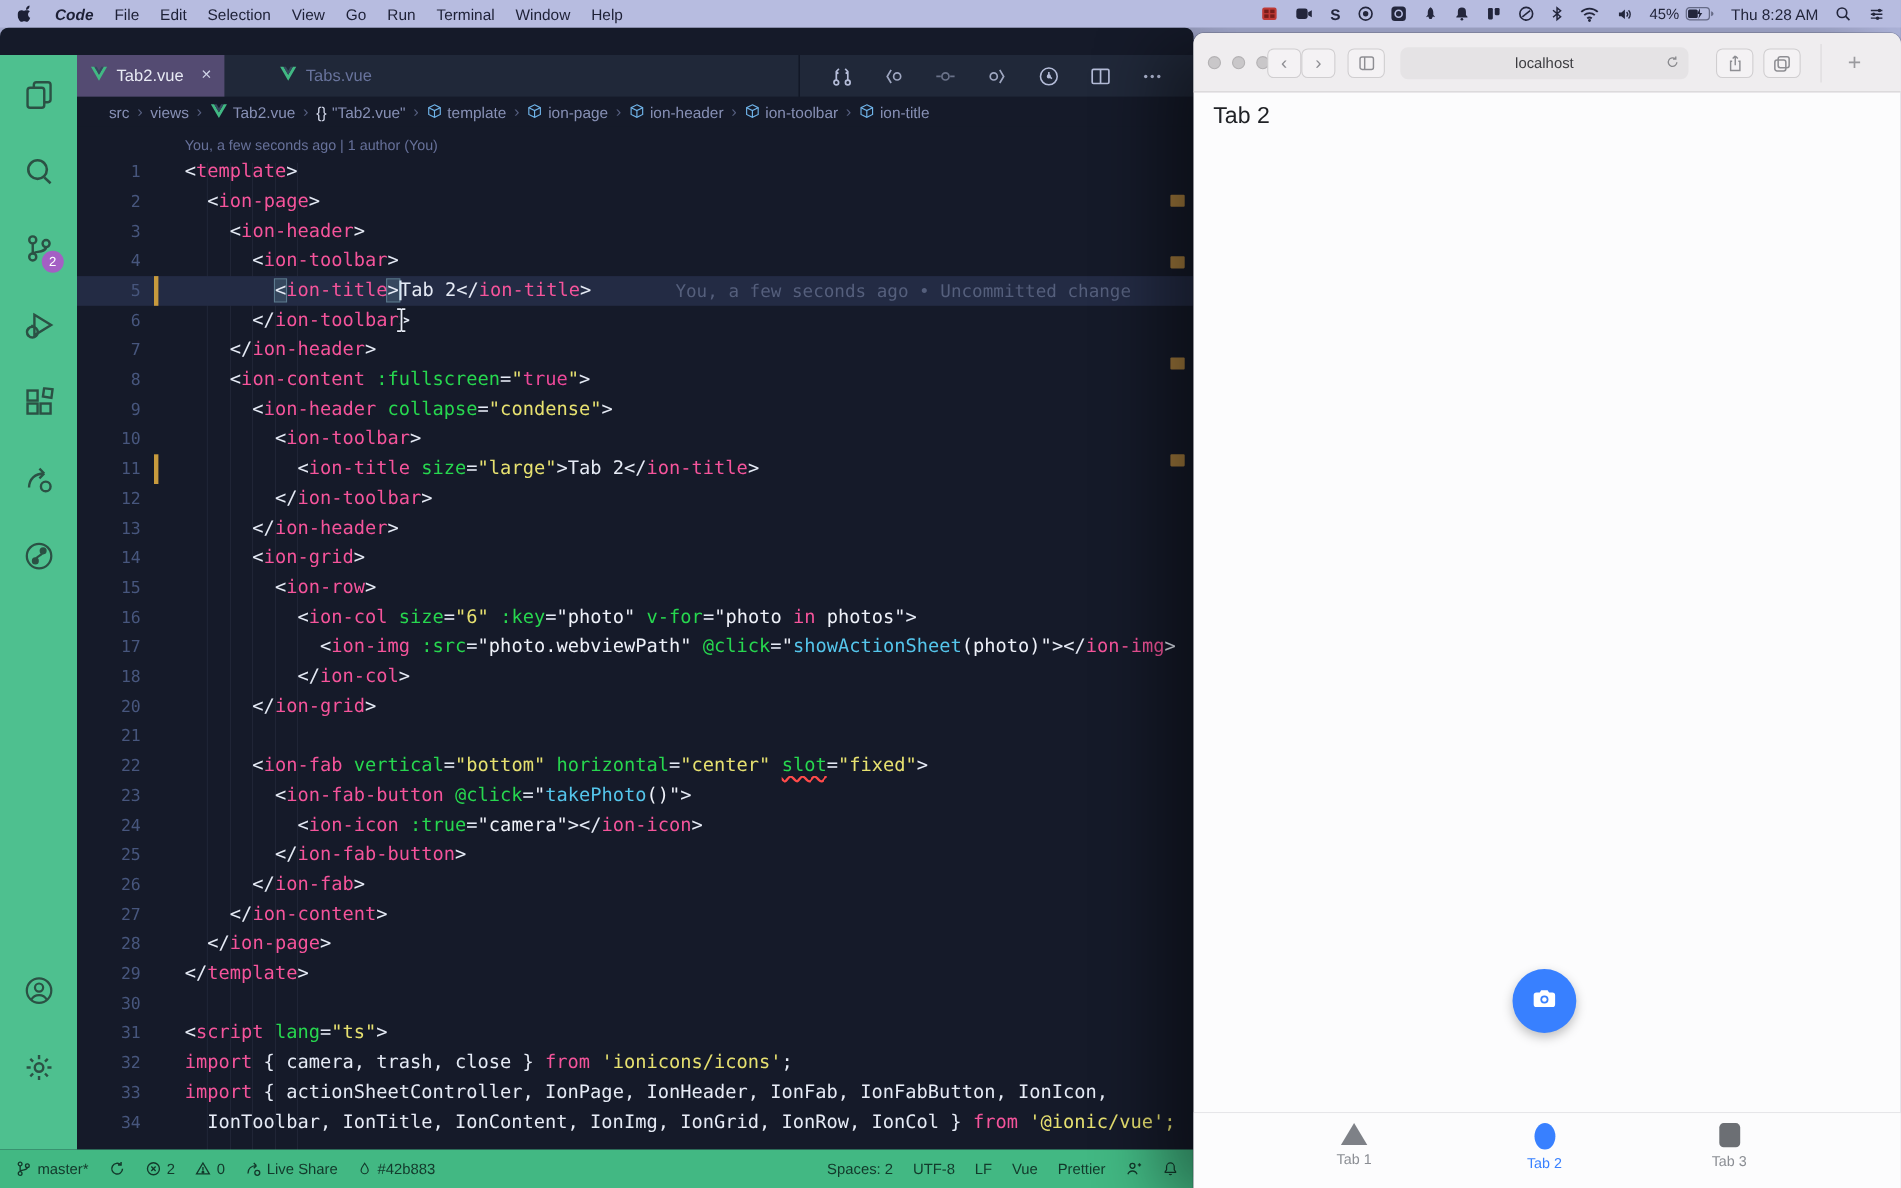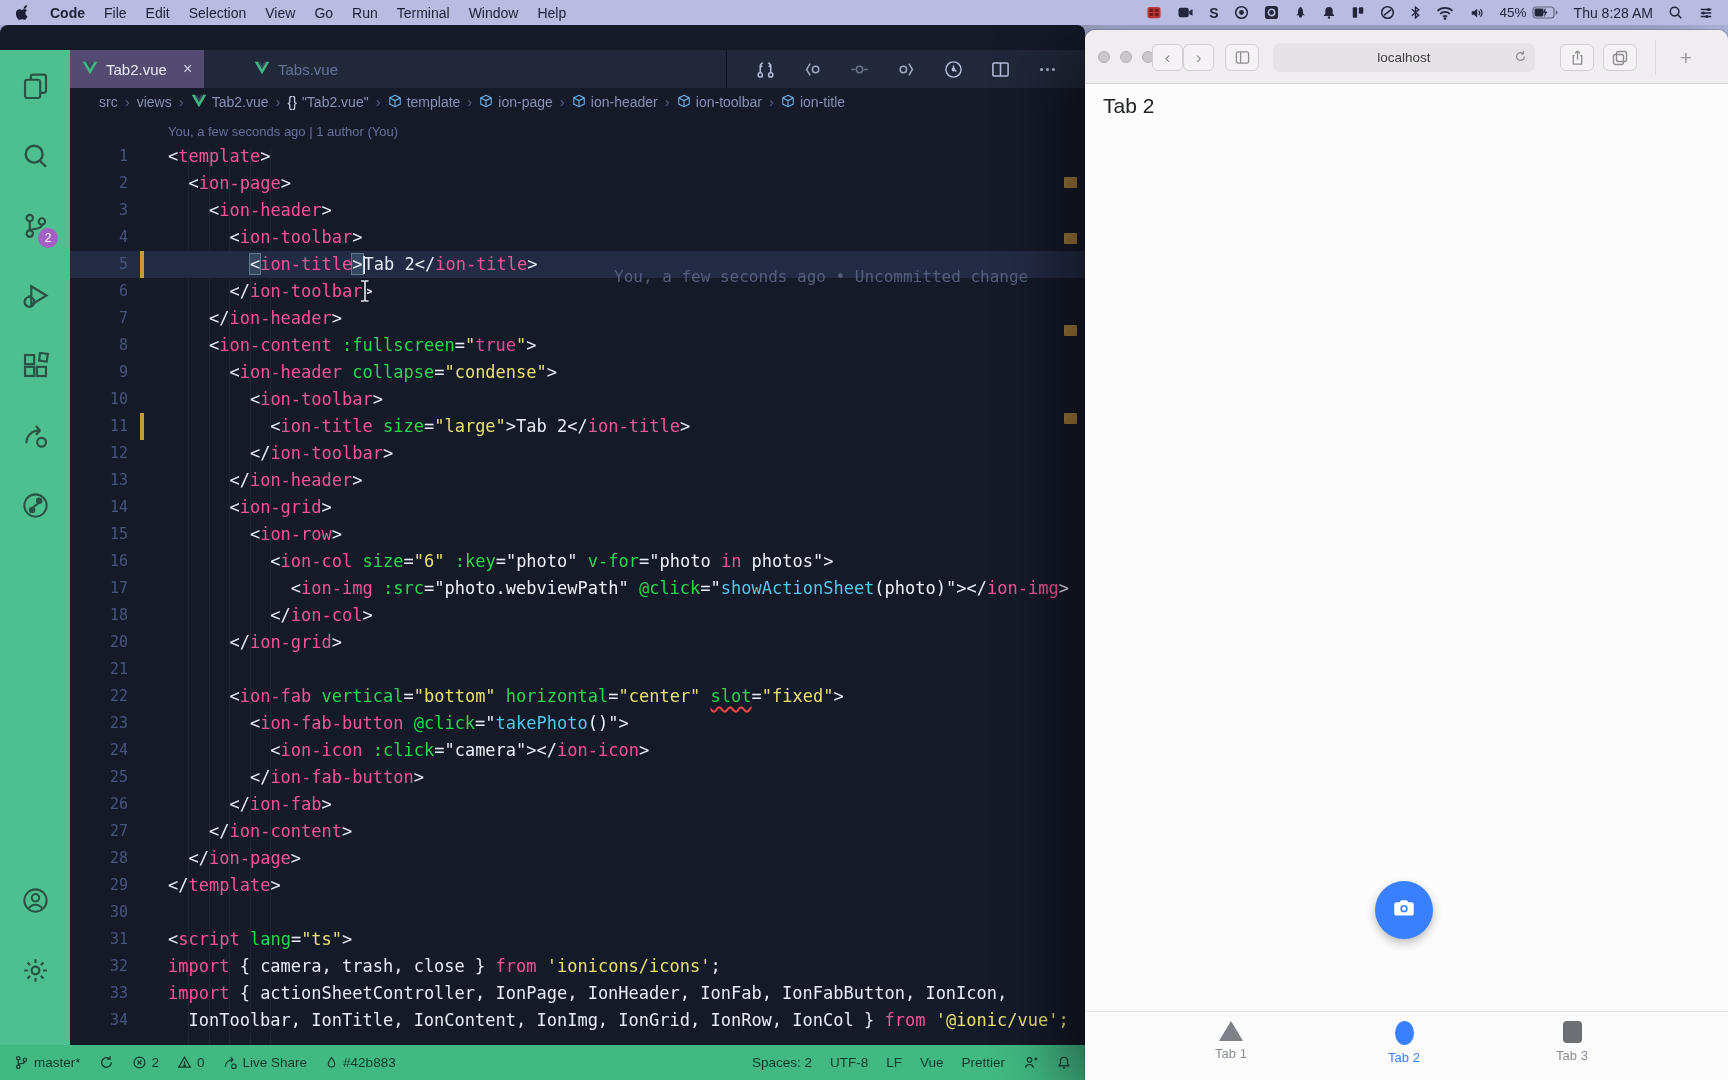--- a/index.html
+++ b/index.html
@@ -2,21 +2,21 @@
 <html><head>
 <meta charset="utf-8">
 <style>
   * { margin:0; padding:0; box-sizing:border-box; }
   html,body { width:1728px; height:1080px; overflow:hidden; background:#aeb4da; font-family:"Liberation Sans",sans-serif; }
 
   
   .menubar{position:absolute;left:0;top:0;width:1728px;height:25px;background:#b7bce0;display:flex;align-items:center;justify-content:space-between;color:#1d2036;font-size:14px;z-index:5;}
   .mb-left{display:flex;align-items:center;gap:19px;padding-left:16px;}
   .mb-left .mb-item{cursor:default;}
-  .mb-left .bold{font-weight:bold;}
+  .mb-left .bold{font-weight:bold;font-style:italic;}
   .mb-right{display:flex;align-items:center;gap:15px;padding-right:14px;color:#23263c;}
   .mb-ic{display:inline-flex;align-items:center;}
   .mb-ic svg{display:block;}
   .mb-batt{display:inline-flex;align-items:center;gap:5px;font-size:13.5px;}
   .mb-clock{font-size:14px;}
 
   
   .vscode{position:absolute;left:0;top:25px;width:1085px;height:1055px;background:#151a29;border-radius:8px 8px 0 0;overflow:hidden;box-shadow:0 10px 40px rgba(0,0,0,.4);}
   .vs-titlebar{position:absolute;left:0;top:0;width:100%;height:25px;background:#2abf78;display:flex;align-items:center;justify-content:center;color:#214539;font-size:13px;}
   .tl{position:absolute;top:6px;width:13px;height:13px;border-radius:50%;}
@@ -43,21 +43,21 @@
   .vs-breadcrumb .bc{display:inline-flex;align-items:flex-start;gap:5px;}
   .vs-breadcrumb .braces{color:#d3d8ea;}
 
   .vs-editor{position:absolute;left:70px;top:90px;width:1015px;height:955px;background:#151a29;overflow:hidden;}
   .codelens{margin-left:98px;padding-top:5px;height:28px;line-height:24px;font-size:13px;color:#67719a;}
   .cl{position:relative;height:27px;white-space:pre;font-family:"DejaVu Sans Mono",monospace;font-size:17px;line-height:27px;}
   .cl.hl{background:#232b44;}
   .ln{position:absolute;left:0;width:58px;text-align:right;color:#47567d;font-size:15px;}
   .mod{position:absolute;left:70px;top:0;width:4px;height:100%;background:#c79a3d;}
   .lc{position:absolute;left:98px;top:0;}
-  .blame{position:absolute;left:544px;color:#555f7c;font-size:16px;font-family:"DejaVu Sans Mono",monospace;margin-top:12px;}
+  .blame{position:absolute;left:544px;color:#555f7c;font-size:16px;font-family:"DejaVu Sans Mono",monospace;}
   .tk-p{color:#e6ebf6;} .tk-g{color:#f5549b;} .tk-a{color:#27d74f;} .tk-s{color:#e7e170;}
   .tk-o{color:#ec4899;} .tk-w{color:#eef1f9;} .tk-t{color:#e6ebf6;} .tk-k{color:#f5549b;} .tk-f{color:#55c6ec;}
   .tk-ae{color:#27d74f;text-decoration:underline wavy #ff4a4a;text-decoration-thickness:1.5px;text-underline-offset:4px;}
   .tk-bp{color:#e6ebf6;background:rgba(99,145,160,.28);outline:1px solid rgba(140,190,205,.55);}
   .caret{display:inline-block;width:0;height:18px;border-left:2px solid #eef2ff;vertical-align:middle;margin-right:-1px;}
   .gl{position:absolute;top:33px;height:900px;width:1px;background:rgba(160,180,220,.08);}
   .ovr{position:absolute;right:8px;width:13px;height:11px;background:#b98b3f;opacity:.85;border-radius:1px;}
   .ibeam{position:absolute;left:288px;top:164px;}
 
   .vs-statusbar{position:absolute;left:0;bottom:0;width:1085px;height:35px;background:#42b883;display:flex;align-items:center;justify-content:space-between;color:#13392b;font-size:13.5px;z-index:3;}
@@ -430,21 +430,21 @@
         <div class="cl"><span class="ln">13</span><span class="lc"><span class="tk-t">      </span><span class="tk-p">&lt;/</span><span class="tk-g">ion-header</span><span class="tk-p">&gt;</span></span></div>
         <div class="cl"><span class="ln">14</span><span class="lc"><span class="tk-t">      </span><span class="tk-p">&lt;</span><span class="tk-g">ion-grid</span><span class="tk-p">&gt;</span></span></div>
         <div class="cl"><span class="ln">15</span><span class="lc"><span class="tk-t">        </span><span class="tk-p">&lt;</span><span class="tk-g">ion-row</span><span class="tk-p">&gt;</span></span></div>
         <div class="cl"><span class="ln">16</span><span class="lc"><span class="tk-t">          </span><span class="tk-p">&lt;</span><span class="tk-g">ion-col</span><span class="tk-t"> </span><span class="tk-a">size</span><span class="tk-p">=</span><span class="tk-s">"6"</span><span class="tk-t"> </span><span class="tk-a">:key</span><span class="tk-p">=</span><span class="tk-w">"photo"</span><span class="tk-t"> </span><span class="tk-a">v-for</span><span class="tk-p">=</span><span class="tk-w">"photo </span><span class="tk-k">in</span><span class="tk-w"> photos"</span><span class="tk-p">&gt;</span></span></div>
         <div class="cl"><span class="ln">17</span><span class="lc"><span class="tk-t">            </span><span class="tk-p">&lt;</span><span class="tk-g">ion-img</span><span class="tk-t"> </span><span class="tk-a">:src</span><span class="tk-p">=</span><span class="tk-w">"photo.webviewPath"</span><span class="tk-t"> </span><span class="tk-a">@click</span><span class="tk-p">=</span><span class="tk-w">"</span><span class="tk-f">showActionSheet</span><span class="tk-w">(photo)"</span><span class="tk-p">&gt;&lt;/</span><span class="tk-g">ion-img</span><span class="tk-p">&gt;</span></span></div>
         <div class="cl"><span class="ln">18</span><span class="lc"><span class="tk-t">          </span><span class="tk-p">&lt;/</span><span class="tk-g">ion-col</span><span class="tk-p">&gt;</span></span></div>
         <div class="cl"><span class="ln">20</span><span class="lc"><span class="tk-t">      </span><span class="tk-p">&lt;/</span><span class="tk-g">ion-grid</span><span class="tk-p">&gt;</span></span></div>
         <div class="cl"><span class="ln">21</span><span class="lc"></span></div>
         <div class="cl"><span class="ln">22</span><span class="lc"><span class="tk-t">      </span><span class="tk-p">&lt;</span><span class="tk-g">ion-fab</span><span class="tk-t"> </span><span class="tk-a">vertical</span><span class="tk-p">=</span><span class="tk-s">"bottom"</span><span class="tk-t"> </span><span class="tk-a">horizontal</span><span class="tk-p">=</span><span class="tk-s">"center"</span><span class="tk-t"> </span><span class="tk-ae">slot</span><span class="tk-p">=</span><span class="tk-s">"fixed"</span><span class="tk-p">&gt;</span></span></div>
         <div class="cl"><span class="ln">23</span><span class="lc"><span class="tk-t">        </span><span class="tk-p">&lt;</span><span class="tk-g">ion-fab-button</span><span class="tk-t"> </span><span class="tk-a">@click</span><span class="tk-p">=</span><span class="tk-w">"</span><span class="tk-f">takePhoto</span><span class="tk-w">()"</span><span class="tk-p">&gt;</span></span></div>
-        <div class="cl"><span class="ln">24</span><span class="lc"><span class="tk-t">          </span><span class="tk-p">&lt;</span><span class="tk-g">ion-icon</span><span class="tk-t"> </span><span class="tk-a">:click</span><span class="tk-p">=</span><span class="tk-w">"camera"</span><span class="tk-p">&gt;&lt;/</span><span class="tk-g">ion-icon</span><span class="tk-p">&gt;</span></span></div>
+        <div class="cl"><span class="ln">24</span><span class="lc"><span class="tk-t">          </span><span class="tk-p">&lt;</span><span class="tk-g">ion-icon</span><span class="tk-t"> </span><span class="tk-a">:true</span><span class="tk-p">=</span><span class="tk-w">"camera"</span><span class="tk-p">&gt;&lt;/</span><span class="tk-g">ion-icon</span><span class="tk-p">&gt;</span></span></div>
         <div class="cl"><span class="ln">25</span><span class="lc"><span class="tk-t">        </span><span class="tk-p">&lt;/</span><span class="tk-g">ion-fab-button</span><span class="tk-p">&gt;</span></span></div>
         <div class="cl"><span class="ln">26</span><span class="lc"><span class="tk-t">      </span><span class="tk-p">&lt;/</span><span class="tk-g">ion-fab</span><span class="tk-p">&gt;</span></span></div>
         <div class="cl"><span class="ln">27</span><span class="lc"><span class="tk-t">    </span><span class="tk-p">&lt;/</span><span class="tk-g">ion-content</span><span class="tk-p">&gt;</span></span></div>
         <div class="cl"><span class="ln">28</span><span class="lc"><span class="tk-t">  </span><span class="tk-p">&lt;/</span><span class="tk-g">ion-page</span><span class="tk-p">&gt;</span></span></div>
         <div class="cl"><span class="ln">29</span><span class="lc"><span class="tk-p">&lt;/</span><span class="tk-g">template</span><span class="tk-p">&gt;</span></span></div>
         <div class="cl"><span class="ln">30</span><span class="lc"></span></div>
         <div class="cl"><span class="ln">31</span><span class="lc"><span class="tk-p">&lt;</span><span class="tk-g">script</span><span class="tk-t"> </span><span class="tk-a">lang</span><span class="tk-p">=</span><span class="tk-s">"ts"</span><span class="tk-p">&gt;</span></span></div>
         <div class="cl"><span class="ln">32</span><span class="lc"><span class="tk-k">import</span><span class="tk-t"> { camera, trash, close } </span><span class="tk-k">from</span><span class="tk-t"> </span><span class="tk-s">'ionicons/icons'</span><span class="tk-t">;</span></span></div>
         <div class="cl"><span class="ln">33</span><span class="lc"><span class="tk-k">import</span><span class="tk-t"> { actionSheetController, IonPage, IonHeader, IonFab, IonFabButton, IonIcon,</span></span></div>
         <div class="cl"><span class="ln">34</span><span class="lc"><span class="tk-t">  IonToolbar, IonTitle, IonContent, IonImg, IonGrid, IonRow, IonCol } </span><span class="tk-k">from</span><span class="tk-t"> </span><span class="tk-s">'@ionic/vue';</span></span></div>

